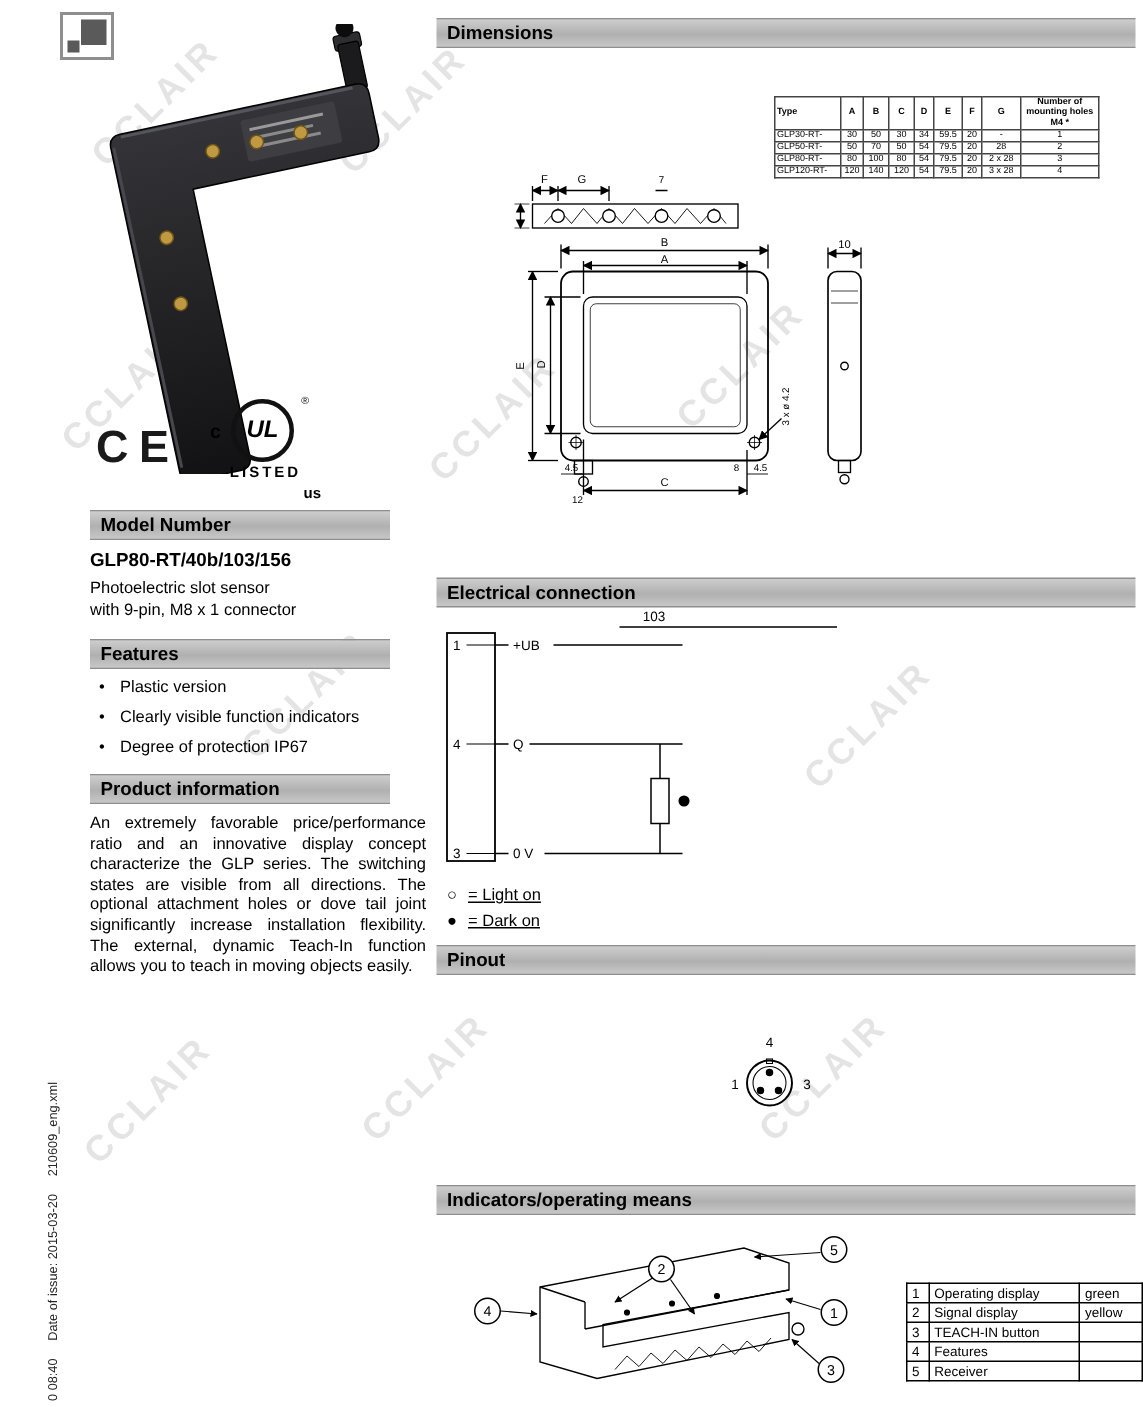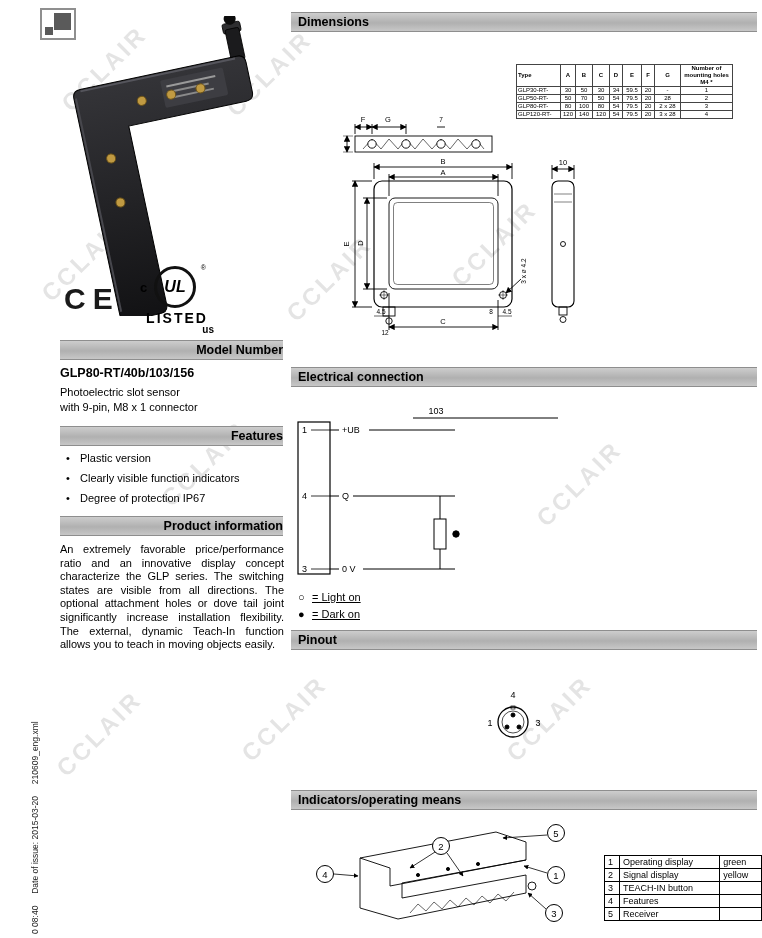--- a/index.html
+++ b/index.html
@@ -27,21 +27,21 @@
           border:2px solid #8f8f8f; background:#fff; }
   .logo-in1 { position:absolute; right:3px; top:3px; width:17px; height:17px; background:#5a5a5a; }
   .logo-in2 { position:absolute; left:3px; bottom:3px; width:8px; height:8px; background:#5a5a5a; }
   
   .bar {
     position:absolute; height:20px;
     background:linear-gradient(180deg,#cdcdcd,#b0b0b0 55%,#c7c7c7);
     border-top:1px solid #8e8e8e; border-bottom:1px solid #8e8e8e;
     font-weight:bold; font-size:12.5px; line-height:18px; padding-left:7px;
   }
-  .bar-left { left:60px; width:223px;text-align:right; }
+  .bar-left { left:60px; width:200px; }
   .bar-right { left:291px; width:466px; }
   
   .model-value { position:absolute; left:60px; top:366px; font-size:12.5px; font-weight:bold; }
   .t11 { font-size:11px; }
   .feat-row { position:absolute; left:66px; width:215px; font-size:11px; display:flex; }
   .feat-row .blt { width:14px; }
   .pinfo {
     position:absolute; left:60px; top:543px; width:224px;
     font-size:11px; line-height:13.6px; text-align:justify;
   }
@@ -49,21 +49,21 @@
   .ce { position:absolute; left:64px; top:282px; font-size:30px; font-weight:600;
         letter-spacing:7px; color:#1a1a1a; }
   .ul { position:absolute; left:138px; top:264px; width:78px; height:60px; }
   .ul-circle { position:absolute; left:16px; top:2px; width:42px; height:42px;
         border:3px solid #111; border-radius:50%; display:flex; align-items:center;
         justify-content:center; font-weight:bold; font-style:italic; font-size:16px; }
   .ul-c  { position:absolute; left:2px;  top:16px; font-size:13px; font-weight:bold; }
   .ul-us { position:absolute; right:2px; top:26px; font-size:10px; font-weight:bold;margin-top:34px; }
   .ul-r  { position:absolute; right:10px; top:0; font-size:7px; }
   .ul-listed { position:absolute; left:0; right:0; top:46px; text-align:center;
-        font-size:14px; font-weight:bold; letter-spacing:2px; }
+        font-size:10px; font-weight:bold; letter-spacing:2px; }
   
   .dim-table { position:absolute; left:516px; top:64px; border-collapse:collapse;
         font-size:6px; line-height:7px; table-layout:fixed; }
   .dim-table td, .dim-table th { border:1px solid #444; padding:0 1px; text-align:center;
         font-weight:normal; overflow:hidden; }
   .dim-table th { font-weight:bold; }
   .dim-table .tl { text-align:left; }
   
   .ind-table { position:absolute; left:604px; top:855px; border-collapse:collapse;
         font-size:9px; table-layout:fixed; }
@@ -308,21 +308,21 @@
     <text x="150" y="288">C</text>
     <text x="88" y="278" class="s">4.5</text>
     <text x="198" y="278" class="s">8</text>
     <text x="214" y="278" class="s">4.5</text>
     <text x="92" y="299" class="s">12</text>
     <text transform="rotate(-90 233 235)" x="233" y="235" class="s">3 x ø 4.2</text>
     <text x="270" y="129">10</text>
   </g>
 </svg>
 
-<div class="bar bar-right" style="top:367px">Electrical connection</div>
+<div class="bar bar-right" style="top:385px">Electrical connection</div>
 
 <svg class="abs" style="left:293px;top:402px" width="300" height="185" viewBox="0 0 300 185">
   <g fill="none" stroke="#000" stroke-width="1">
     <line x1="120" y1="16" x2="265" y2="16"></line>
     <rect x="5" y="20" width="32" height="152" stroke-width="1.2"></rect>
     <line x1="18" y1="28" x2="37" y2="28" stroke-width="0.8"></line>
     <line x1="18" y1="94" x2="37" y2="94" stroke-width="0.8"></line>
     <line x1="18" y1="167" x2="37" y2="167" stroke-width="0.8"></line>
     <line x1="37" y1="28" x2="46" y2="28"></line>
     <line x1="76" y1="28" x2="162" y2="28"></line>

